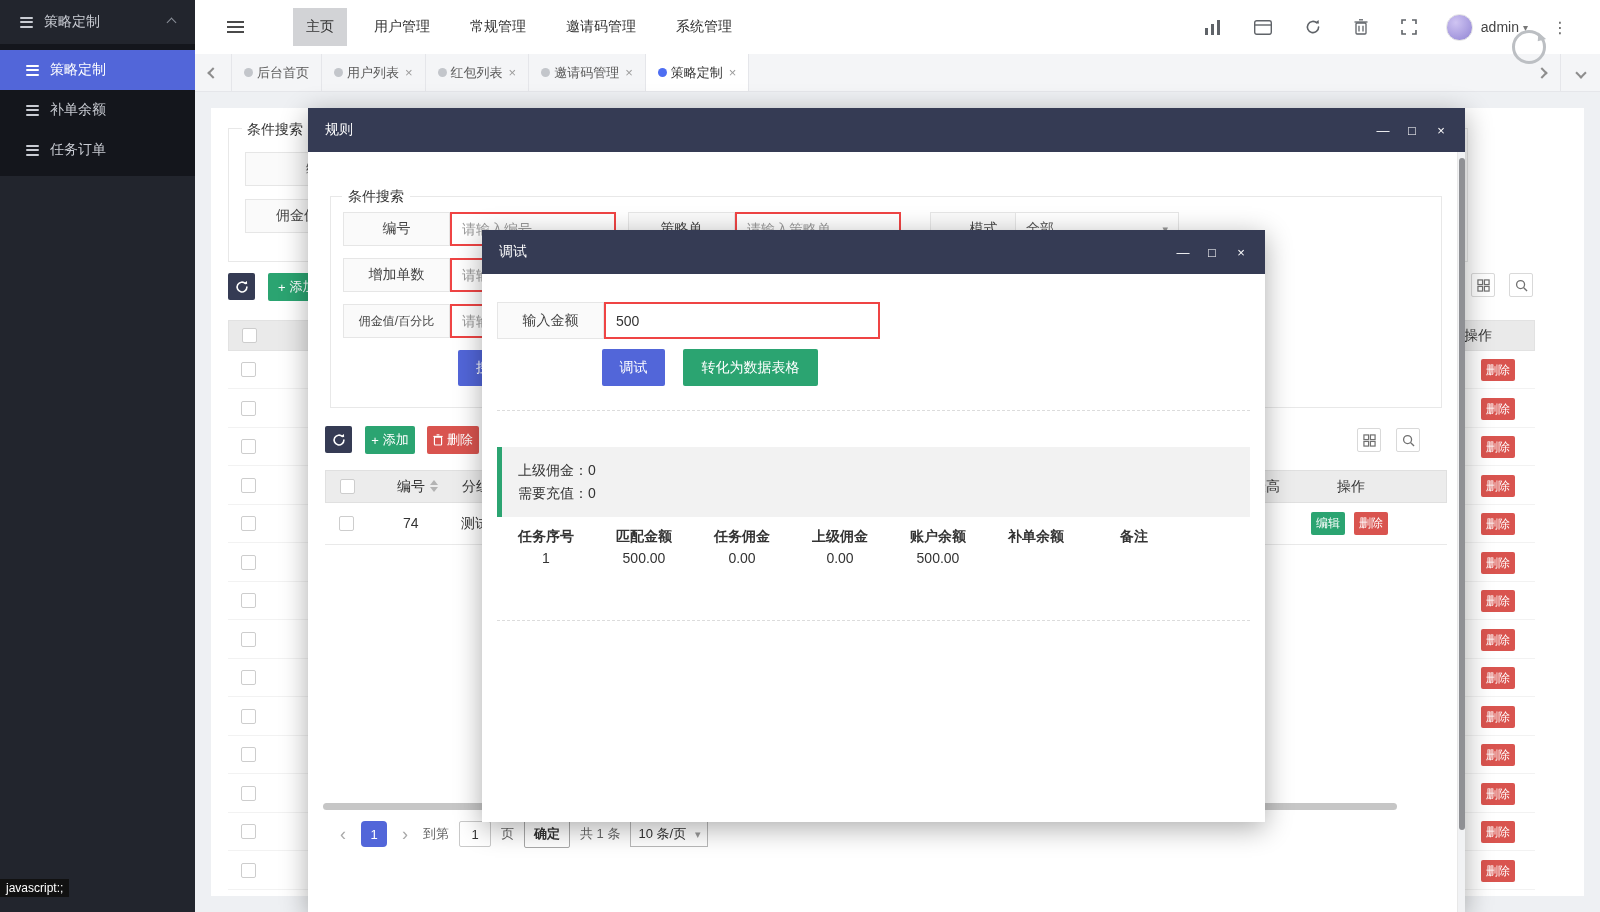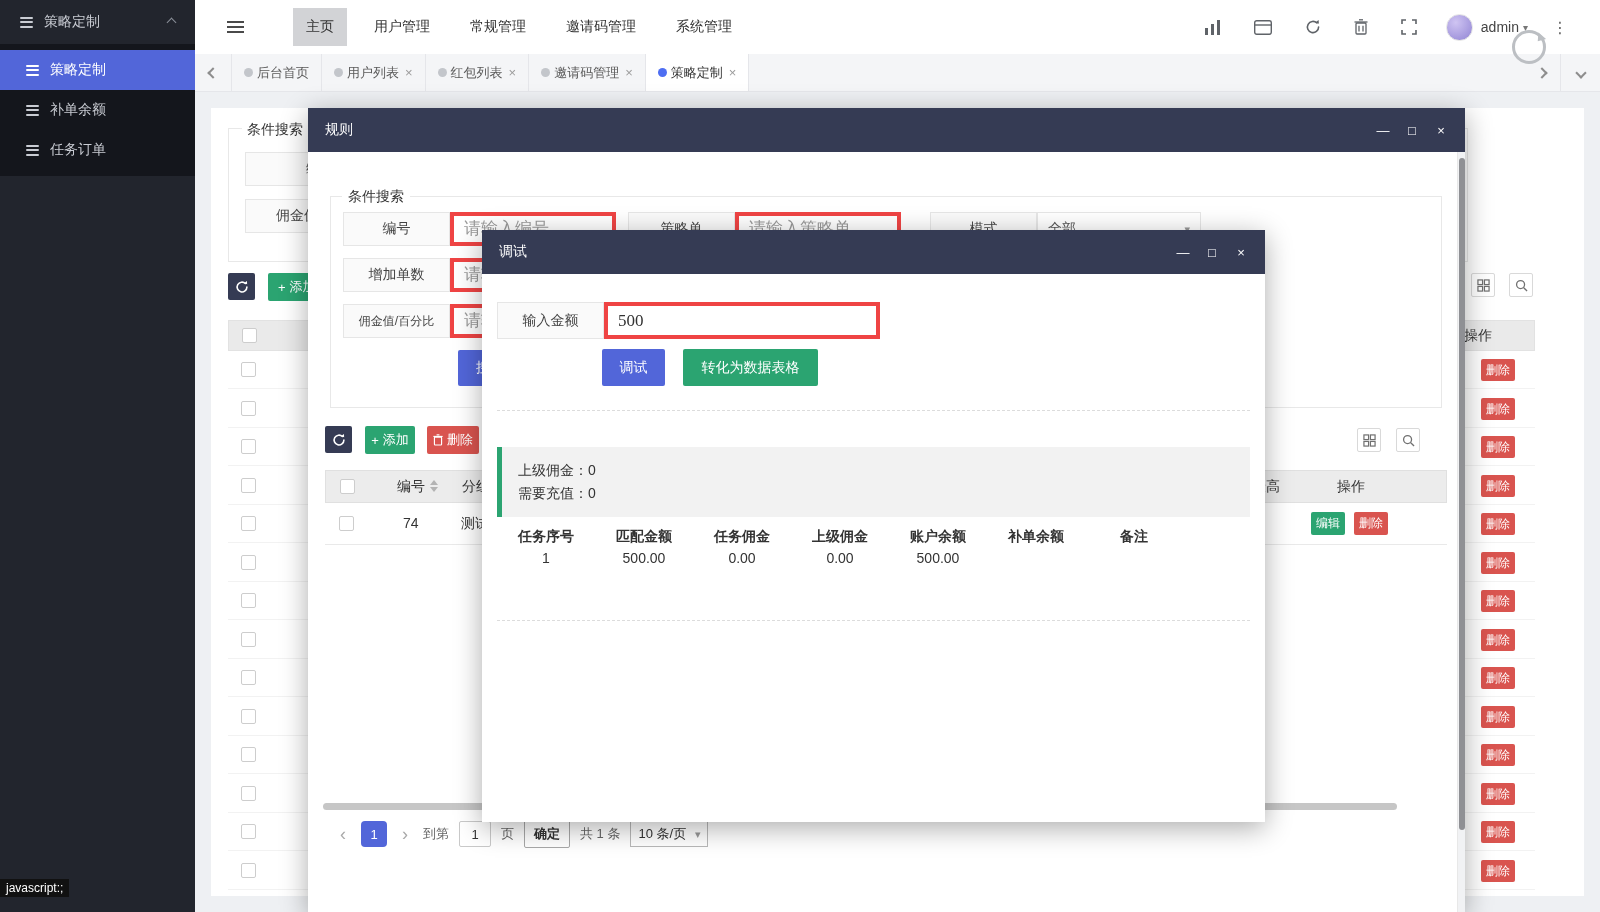--- a/index.html
+++ b/index.html
@@ -76,21 +76,21 @@
 .mhead{height:44px;background:#353b54;display:flex;align-items:center;padding:0 17px;color:#fff;font-size:14px}
 .mctrl{margin-left:auto;display:flex;gap:15px;align-items:center}
 .mctrl span{min-width:14px;text-align:center;cursor:pointer;font-size:13px;color:#fff}
 .mbody{position:relative;width:100%;height:calc(100% - 44px);overflow:hidden;background:#fff}
 .rules{left:308px;top:108px;width:1157px;height:804px;z-index:10}
 .debug{left:482px;top:230px;width:783px;height:592px;z-index:20}
 
 
 .r-fieldset{position:absolute;left:22px;top:44px;width:1112px;height:212px;border:1px solid #e8e8e8}
 .r-legend{position:absolute;left:34px;top:36px;background:#fff;padding:0 6px;font-size:14px;color:#333}
-.text-input{position:absolute;border:4px solid #ef4444;padding:0 10px;font-size:17px;color:#333;background:#fff;outline:none;font-family:Liberation Serif, serif}
+.text-input{position:absolute;border:2px solid #ef4444;padding:0 10px;font-size:14px;color:#333;background:#fff;outline:none;font-family:Liberation Sans, sans-serif}
 .text-input::placeholder{color:#9a9a9a}
 .select-box{position:absolute;border:1px solid #e6e6e6;background:#fff;display:flex;align-items:center;justify-content:space-between;padding:0 10px;font-size:14px;color:#555;cursor:pointer}
 .sel-caret{color:#999;font-size:11px}
 .r-search{position:absolute;left:150px;top:198px;width:64px;height:36px;font-size:14px}
 .r-refresh{left:17px;top:274px}
 .r-add{position:absolute;left:57px;top:274px;width:50px;height:28px}
 .r-del{position:absolute;left:119px;top:274px;width:52px;height:28px}
 .r-grid{left:1049px;top:276px}
 .r-query{left:1088px;top:276px}
 .r-thead{position:absolute;left:17px;top:318px;width:1122px;height:33px;background:#ececec;border:1px solid #e0e0e0;font-size:14px;color:#333}
@@ -380,21 +380,21 @@
     </div>
     <div class="mbody">
       <div class="r-fieldset"></div>
       <span class="r-legend">条件搜索</span>
 
       <div class="label-cell" style="left:35px;top:60px;width:107px;height:34px">编号</div>
       <input class="text-input" style="left: 142px; top: 60px; width: 166px; height: 34px;" placeholder="请输入编号">
       <div class="label-cell" style="left:320px;top:60px;width:107px;height:34px">策略单</div>
       <input class="text-input" style="left: 427px; top: 60px; width: 166px; height: 34px;" placeholder="请输入策略单">
       <div class="label-cell" style="left:622px;top:60px;width:107px;height:34px">模式</div>
-      <div class="select-box" style="left:729px;top:60px;width:164px;height:34px">
+      <div class="select-box" style="left:707px;top:60px;width:164px;height:34px">
         <span>全部</span>
         <span class="sel-caret">▾</span>
       </div>
       <div class="label-cell" style="left:35px;top:106px;width:107px;height:34px">增加单数</div>
       <input class="text-input" style="left: 142px; top: 106px; width: 166px; height: 34px;" placeholder="请输入增加单数">
       <div class="label-cell" style="left:35px;top:152px;width:107px;height:34px;font-size:12px">佣金值/百分比</div>
       <input class="text-input" style="left: 142px; top: 152px; width: 166px; height: 34px;" placeholder="请输入佣金值">
       <button class="btn btn-accent r-search">搜索</button>
 
       <div class="sq-dark r-refresh">

